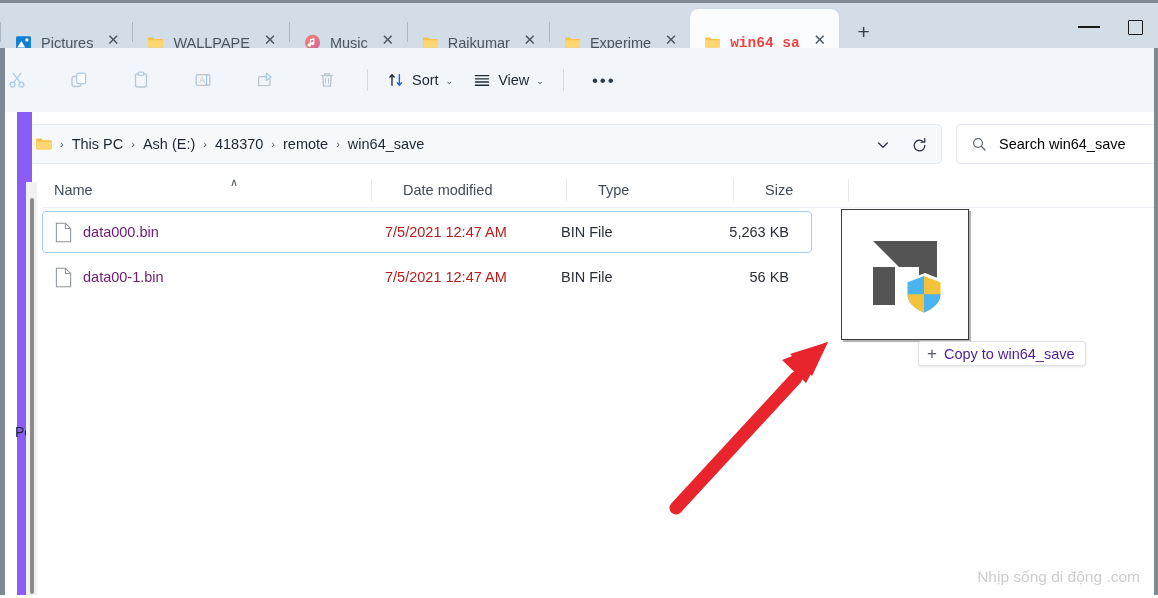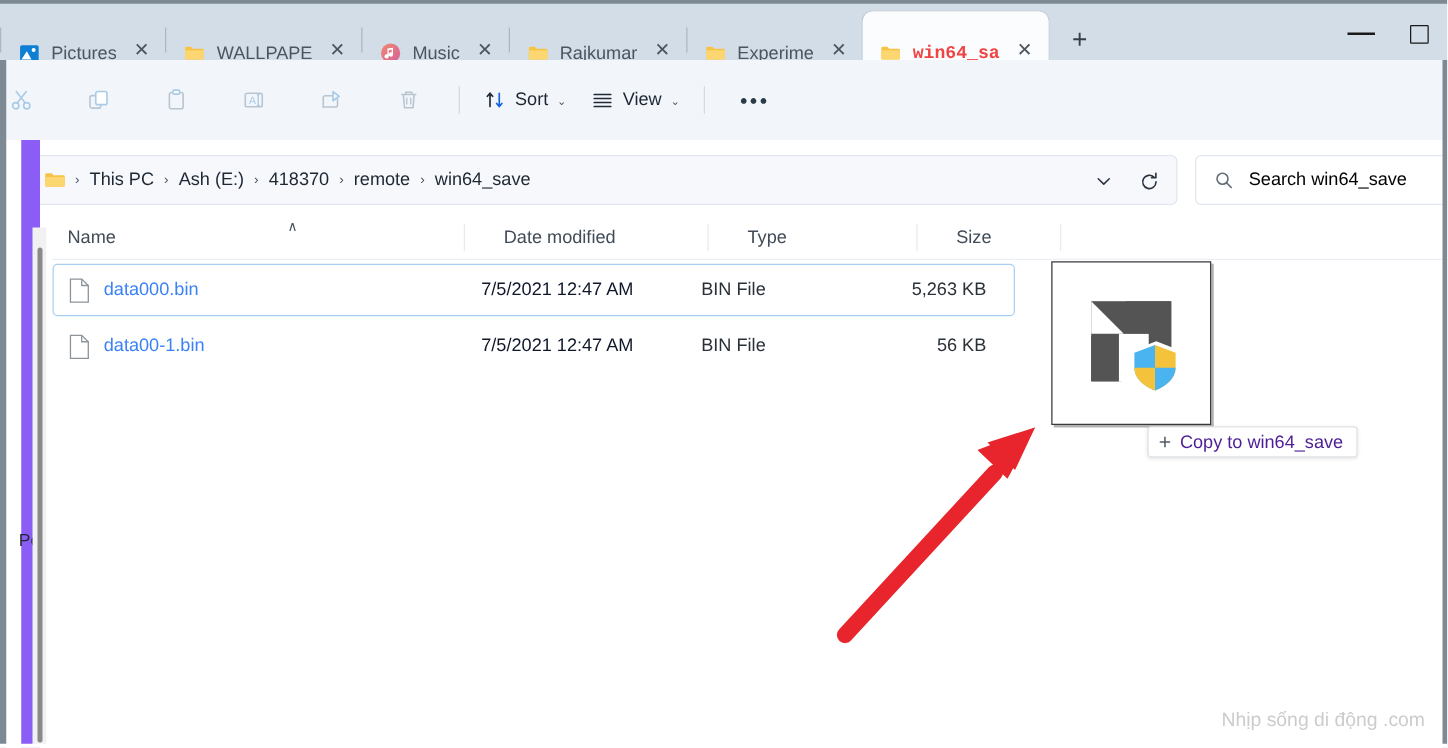--- a/index.html
+++ b/index.html
@@ -167,23 +167,23 @@
     position: absolute; left: 188px; top: 5px;
     font-size: 11px; color: #4a5662; line-height: 1;
   }
 
   .row {
     position: relative; height: 42px; display: flex; align-items: center;
     border: 1px solid transparent; border-radius: 4px;
     width: 770px; margin-top: 3px;
   }
   .row.selected { border-color: #a8cff0; background: #ffffff; }
-  .cell { font-size: 14.5px; color: #3b82f6; padding-left: 12px; }
+  .cell { font-size: 14.5px; color: #701a75; padding-left: 12px; }
   .cell-name { width: 330px; display: flex; align-items: center; gap: 11px; }
-  .cell-date { width: 176px; color: #0f172a; }
+  .cell-date { width: 176px; color: #b91c1c; }
   .cell-type { width: 148px; color: #2a3038; }
   .cell-size { width: 96px; color: #2a3038; text-align: right; padding-left: 0; padding-right: 4px; }
   .file-ico { width: 17px; height: 21px; flex: none; }
 
   
   .dragghost {
     position: absolute; left: 841px; top: 209px;
     width: 128px; height: 131px;
     background: #ffffff;
     border: 1.5px solid #3a3a3a;

